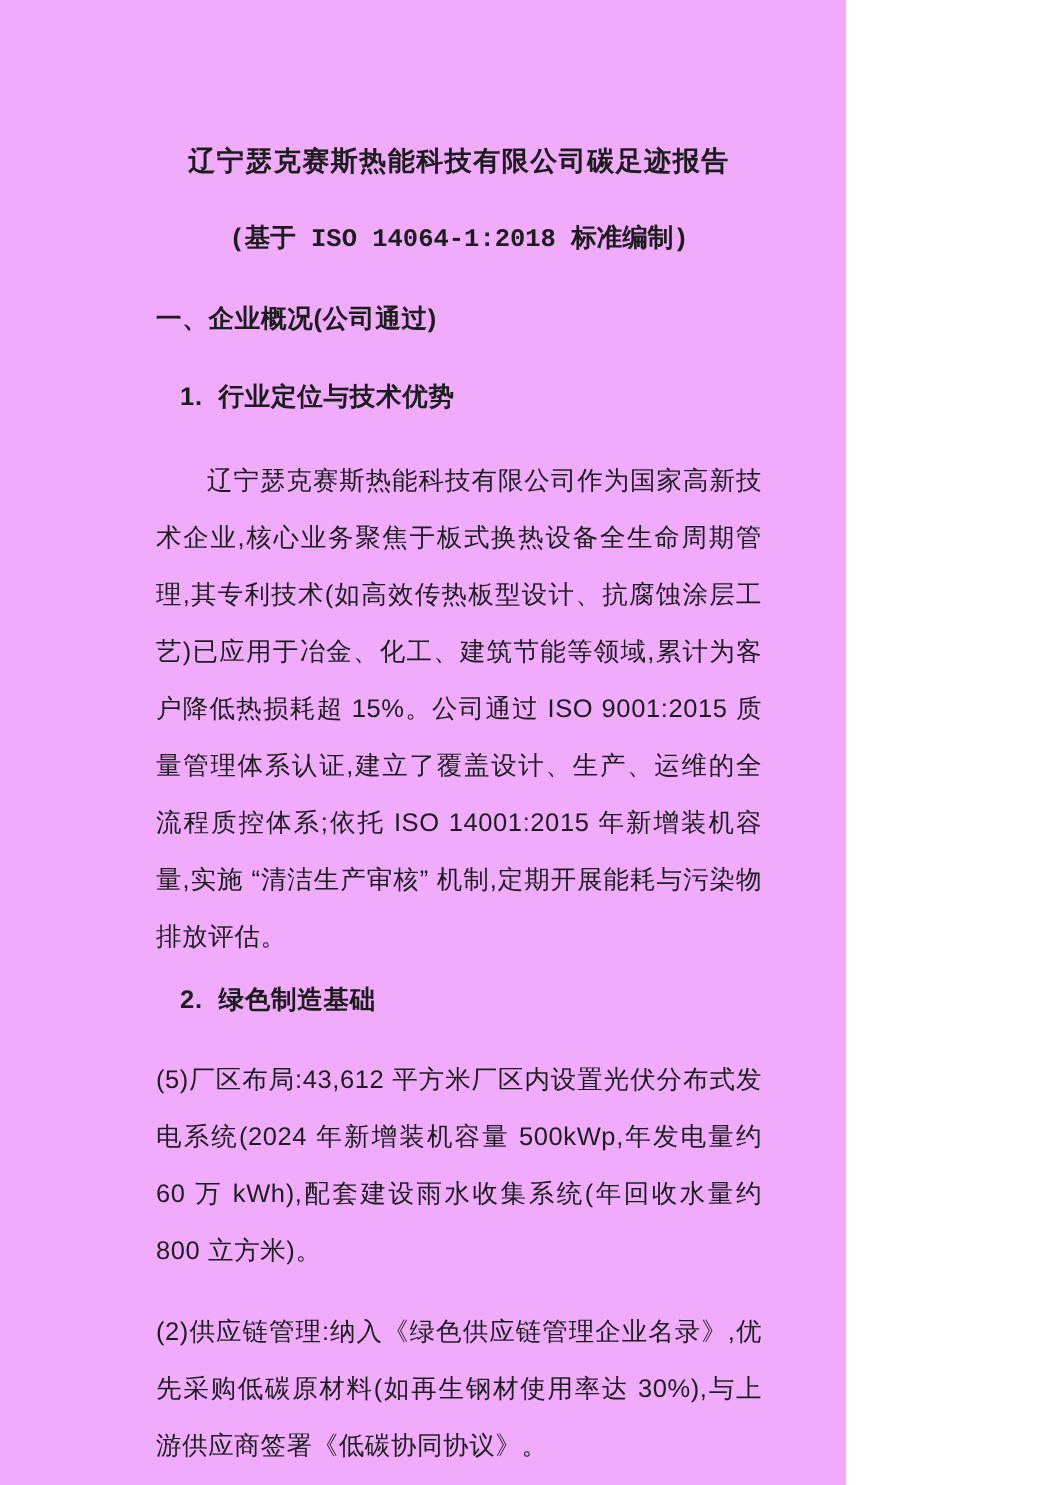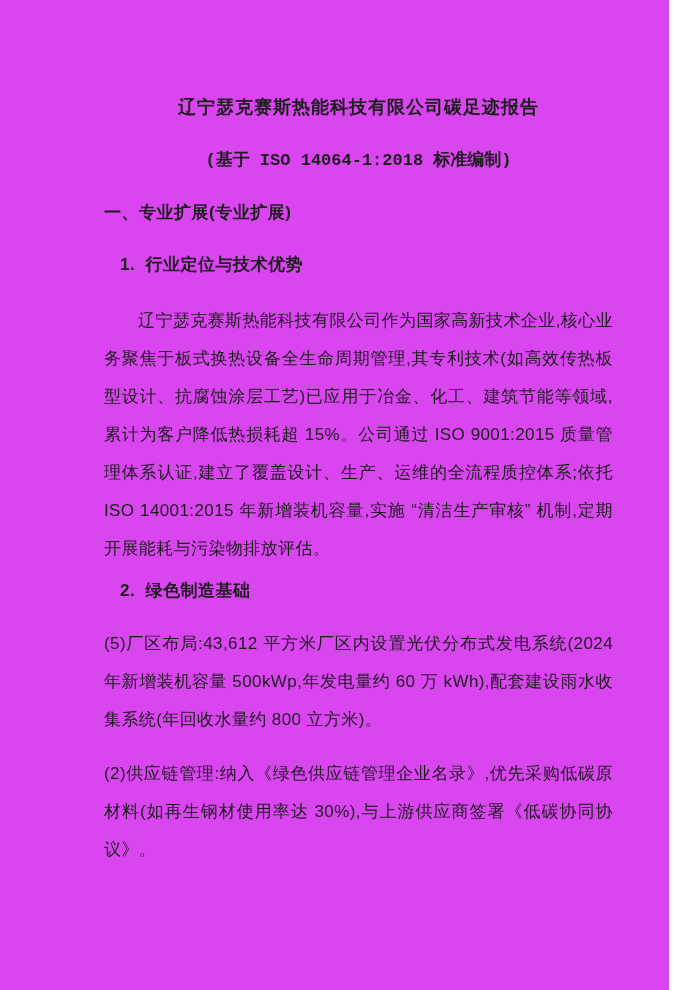--- a/index.html
+++ b/index.html
@@ -9,24 +9,24 @@
   }
   body {
     width: 700px;
     height: 990px;
     overflow: hidden;
     font-family: "Liberation Sans", "DejaVu Sans", sans-serif;
     color: #1c1c1c;
   }
   .page {
     box-sizing: border-box;
-    width: 669px;
+    width: 564px;
     height: 990px;
     padding: 88px 56px 40px 104px;
-    background: #d946ef;
+    background: #f0abfc;
   }
   .doc-title {
     margin: 0;
     font-size: 18px;
     font-weight: bold;
     text-align: center;
     line-height: 38px;
     letter-spacing: 1px;
   }
   .doc-subtitle {
@@ -67,21 +67,21 @@
 </style>
 </head>
 <body>
 
 <div class="page">
 
   <h1 class="doc-title">辽宁瑟克赛斯热能科技有限公司碳足迹报告</h1>
 
   <p class="doc-subtitle">(基于 ISO 14064-1:2018 标准编制)</p>
 
-  <h2 class="chapter">一、专业扩展(专业扩展)</h2>
+  <h2 class="chapter">一、企业概况(公司通过)</h2>
 
   <h3 class="sec">1.  行业定位与技术优势</h3>
 
   <p class="body-par indent"><span>辽宁瑟克赛斯热能科技有限公司作为</span><span class="b">国家高新技术企业</span><span>,核心业务聚焦于</span><span class="b">板式换热设备全生命周期管理</span><span>,其专利技术(如高效传热板型设计、抗腐蚀涂层工艺)已应用于冶金、化工、建筑节能等领域,累计为客户降低热损耗超 15%。公司通过 </span><span class="b">ISO 9001:2015 质量管理体系</span><span>认证,建立了覆盖设计、生产、运维的全流程质控体系;依托 </span><span class="b">ISO 14001:2015 年新增装机容量</span><span>,实施 “清洁生产审核” 机制,定期开展能耗与污染物排放评估。</span></p>
 
   <h3 class="sec sec2">2.  绿色制造基础</h3>
 
   <p class="body-par p21"><span class="b">(5)厂区布局:</span><span>43,612 平方米厂区内设置</span><span class="b">光伏分布式发电系统(2024</span><span> 年新增装机容量 500kWp,年发电量约 60 万 kWh),配套建设雨水收集系统(年回收水量约 800 立方米)。</span></p>
 
   <p class="body-par p22"><span class="b">(2)供应链管理:</span><span>纳入《绿色供应链管理企业名录》,优先采购低碳原材料(如再生钢材使用率达 30%),与上游供应商签署《低碳协同协议》。</span></p>

